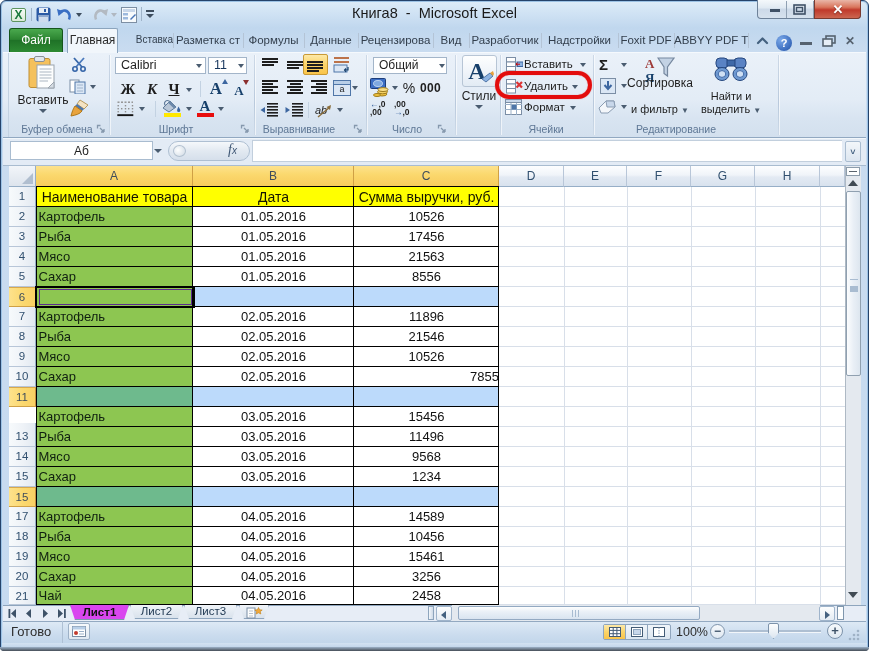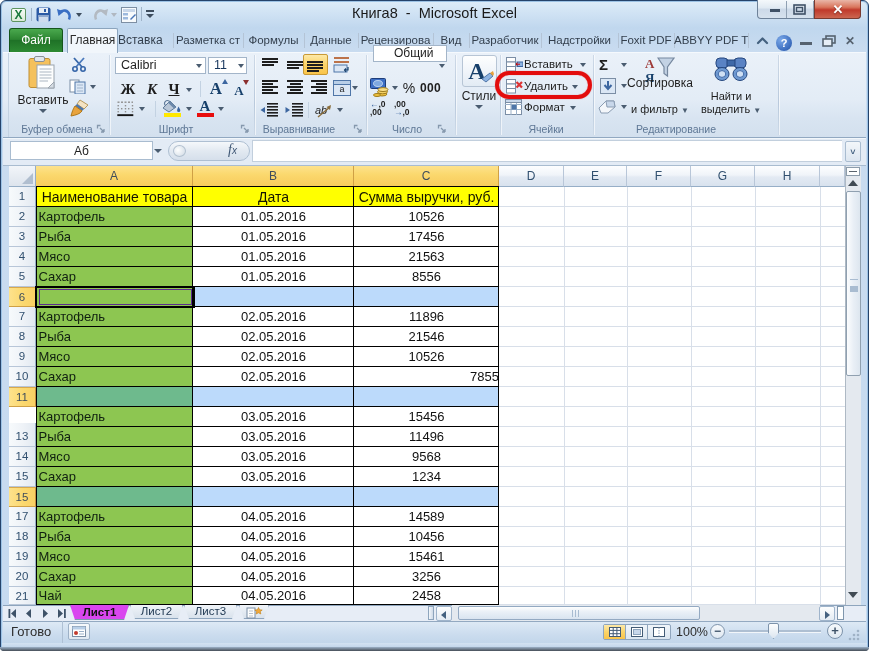--- a/index.html
+++ b/index.html
@@ -44,21 +44,21 @@
 <div style="position:absolute;left:787px;top:1px;width:27px;height:17px;border-right:1px solid #8fa0b2;"></div>
 <svg class="ab" style="left:793px;top:4px" width="13" height="11" viewBox="0 0 13 11">
 <rect x="1" y="1" width="11" height="9" fill="none" stroke="#3f5166" stroke-width="1.6"></rect>
 <rect x="3.5" y="3.5" width="6" height="4" fill="none" stroke="#3f5166" stroke-width="1.4"></rect>
 </svg>
 <div style="position:absolute;left:814px;top:0px;width:47px;height:19px;background:linear-gradient(#e9b6a8,#d9755c 40%,#c0392b 55%,#cc6650);border:1px solid #7a3a30;border-top:none;border-radius:0 0 4px 0;"></div>
 <div style="position:absolute;left:829px;top:2px;width:18px;height:15px;color:#fff;font-size:13px;font-weight:bold;text-align:center;line-height:15px;text-shadow:0 1px 1px #7a2a20;">✕</div>
 <div style="position:absolute;left:3px;top:52px;width:863px;height:1px;background:#f5f9fd;"></div>
 <div style="position:absolute;left:9px;top:28px;width:54px;height:24px;background:linear-gradient(#4aa94e,#2c8531 45%,#1f7227 50%,#2d8a33);border:1px solid #15551b;border-bottom:none;border-radius:3px 3px 0 0;color:#fff;font-size:12px;text-align:center;line-height:23px;">Файл</div>
 <div style="position:absolute;left:67px;top:28px;width:51px;height:25px;background:#f1f6fb;border:1px solid #8ba4bd;border-bottom:none;border-radius:2px 2px 0 0;color:#2b2b2b;font-size:12px;text-align:center;line-height:23px;">Главная</div>
-<div style="position:absolute;left:118px;top:30px;width:55px;height:22px;color:#333f4d;font-size:12px;text-align:left;line-height:20px;overflow:hidden;white-space:nowrap;">Вставка</div>
+<div style="position:absolute;left:118px;top:30px;width:55px;height:22px;color:#333f4d;font-size:10px;text-align:right;line-height:20px;overflow:hidden;white-space:nowrap;">Вставка</div>
 <div style="position:absolute;left:173px;top:33px;width:1px;height:15px;background:#b4c4d6;"></div>
 <div style="position:absolute;left:173px;top:30px;width:70px;height:22px;color:#333f4d;font-size:11.5px;text-align:center;line-height:20px;overflow:hidden;white-space:nowrap;">Разметка ст</div>
 <div style="position:absolute;left:243px;top:33px;width:1px;height:15px;background:#b4c4d6;"></div>
 <div style="position:absolute;left:243px;top:30px;width:61px;height:22px;color:#333f4d;font-size:11.5px;text-align:center;line-height:20px;overflow:hidden;white-space:nowrap;">Формулы</div>
 <div style="position:absolute;left:304px;top:33px;width:1px;height:15px;background:#b4c4d6;"></div>
 <div style="position:absolute;left:304px;top:30px;width:54px;height:22px;color:#333f4d;font-size:11.5px;text-align:center;line-height:20px;overflow:hidden;white-space:nowrap;">Данные</div>
 <div style="position:absolute;left:358px;top:33px;width:1px;height:15px;background:#b4c4d6;"></div>
 <div style="position:absolute;left:358px;top:30px;width:75px;height:22px;color:#333f4d;font-size:11.5px;text-align:center;line-height:20px;overflow:hidden;white-space:nowrap;">Рецензирова</div>
 <div style="position:absolute;left:433px;top:33px;width:1px;height:15px;background:#b4c4d6;"></div>
 <div style="position:absolute;left:433px;top:30px;width:36px;height:22px;color:#333f4d;font-size:11.5px;text-align:center;line-height:20px;overflow:hidden;white-space:nowrap;">Вид</div>
@@ -263,21 +263,21 @@
     </g>
 <path d="M5 7 L0.5 4 L0.5 10 Z" fill="#3c66a0"></path>
 </svg>
 <div style="position:absolute;left:308px;top:102px;width:1px;height:16px;background:#c3d2e2;"></div>
 <svg class="ab" style="left:314px;top:101px" width="20" height="18" viewBox="0 0 20 18">
 <text x="1" y="13" font-size="11" font-style="italic" fill="#1e1e1e" font-family="Liberation Serif">ab</text>
 <line x1="4" y1="16" x2="16" y2="6" stroke="#8a6d3b" stroke-width="1.4"></line>
 <path d="M17 4 L12.5 6 L16 9 Z" fill="#8a6d3b"></path>
 </svg>
 <div style="position:absolute;left:337px;top:108px;width:0;height:0;border-left:3.5px solid transparent;border-right:3.5px solid transparent;border-top:4px solid #4a5c70;"></div>
-<div style="position:absolute;left:373px;top:45px;width:74px;height:17px;background:#fff;border:1px solid #a3b5c9;font-size:12px;color:#1e1e1e;line-height:15px;padding-left:20px;">Общий</div>
+<div style="position:absolute;left:373px;top:57px;width:74px;height:17px;background:#fff;border:1px solid #a3b5c9;font-size:12px;color:#1e1e1e;line-height:15px;padding-left:5px;">Общий</div>
 <div style="position:absolute;left:439px;top:64px;width:0;height:0;border-left:3.5px solid transparent;border-right:3.5px solid transparent;border-top:4px solid #4a5c70;"></div>
 <svg class="ab" style="left:370px;top:78px" width="21" height="19" viewBox="0 0 21 19">
 <rect x="0.5" y="0.5" width="15" height="10" rx="1" fill="#3c6ec4" stroke="#1f3e7a"></rect>
 <ellipse cx="8" cy="5.5" rx="4.5" ry="3" fill="#7fa8e0" stroke="#d6e4f5" stroke-width="0.8"></ellipse>
 <g stroke="#9f7d1f">
       <ellipse cx="12" cy="16" rx="5" ry="2" fill="#f0c23e"></ellipse>
       <ellipse cx="12.5" cy="13.8" rx="5" ry="2" fill="#f5d268"></ellipse>
       <ellipse cx="13" cy="11.6" rx="5" ry="2" fill="#f8dd85"></ellipse>
     </g>
 <ellipse cx="7" cy="17" rx="3.5" ry="1.5" fill="#f0c23e" stroke="#9f7d1f"></ellipse>

